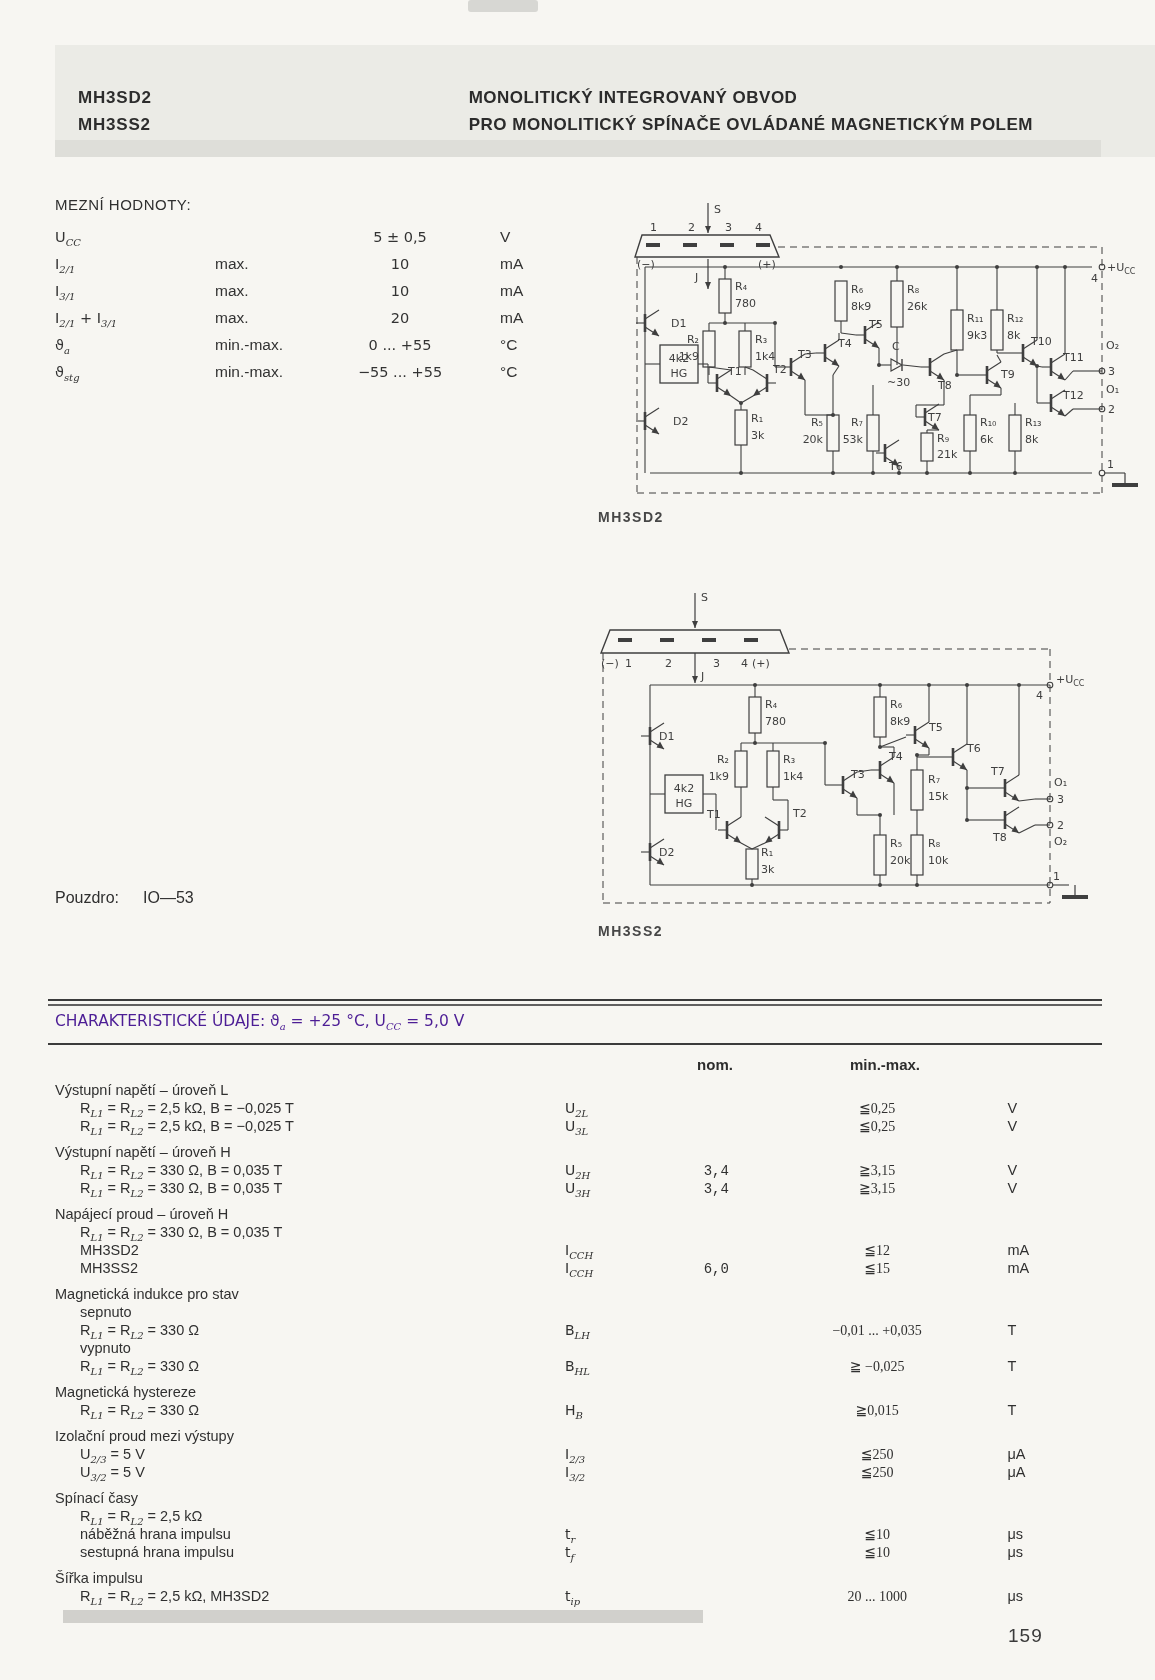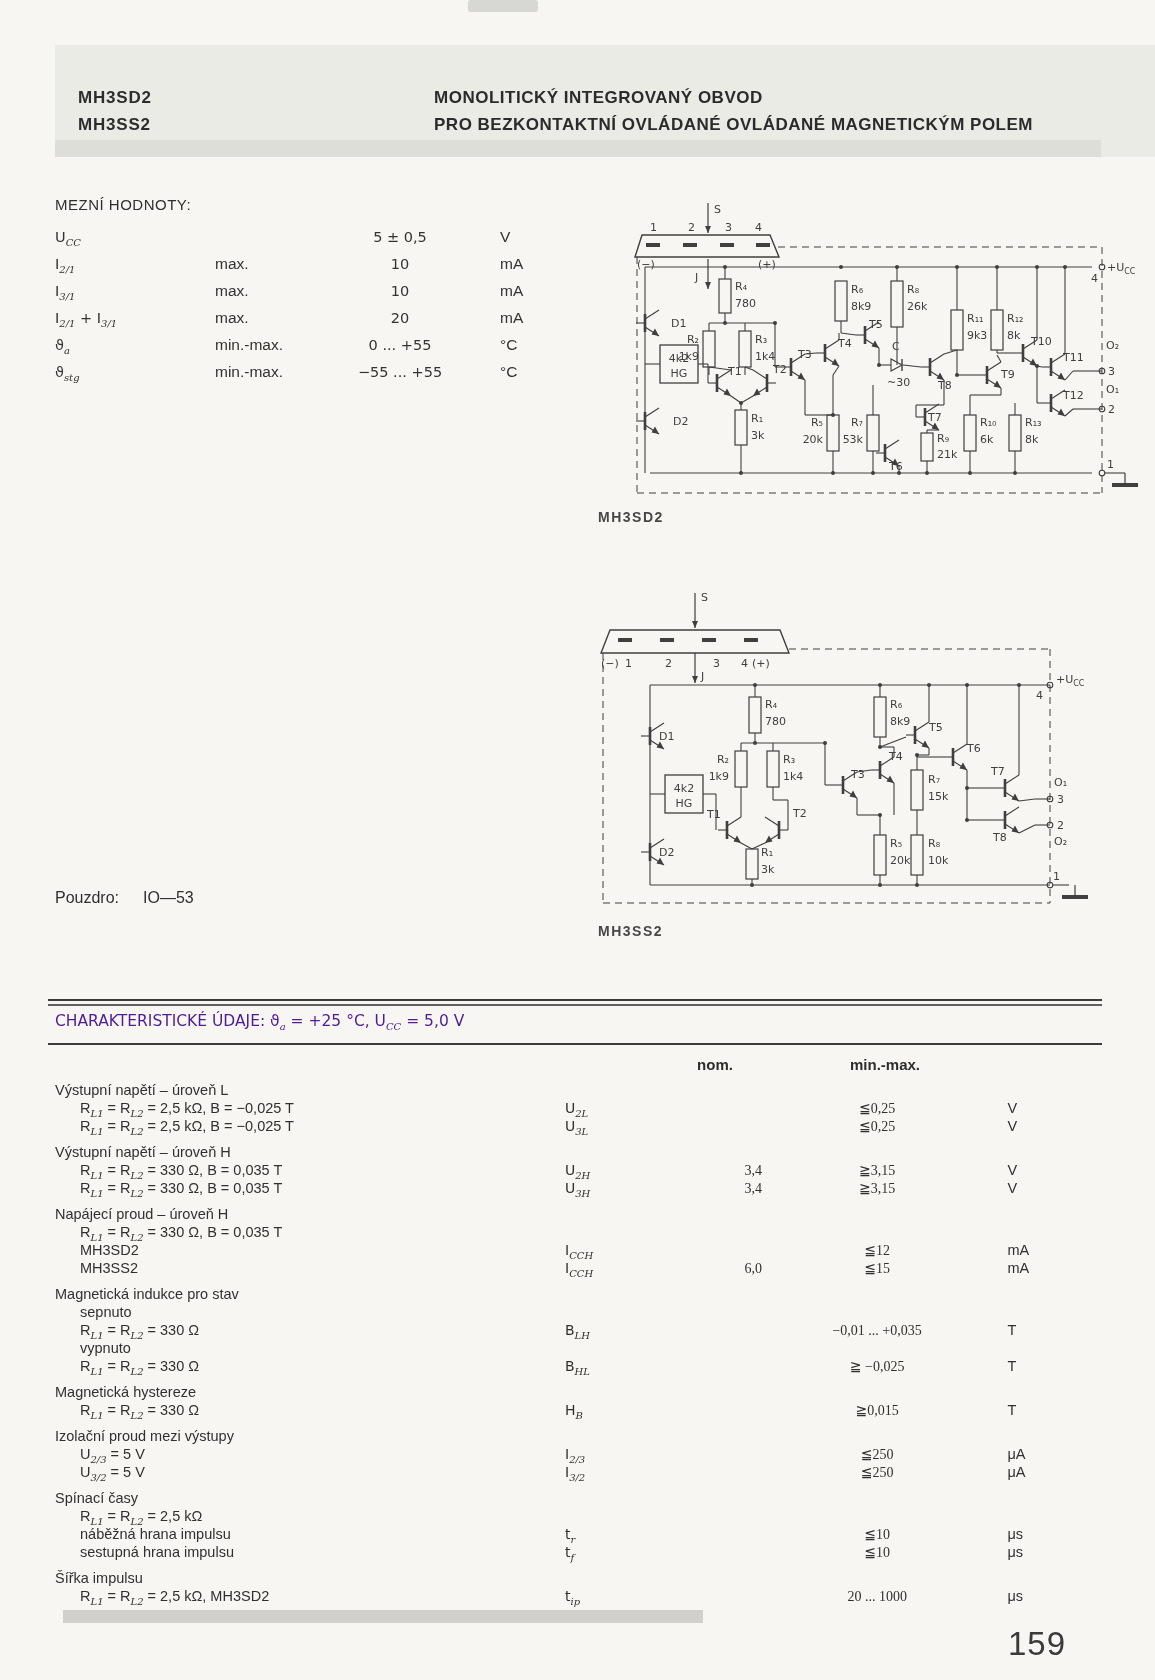--- a/index.html
+++ b/index.html
@@ -25,43 +25,43 @@
   .cap1{left:598px;top:509px;}
   .cap2{left:598px;top:923px;}
   .rule{background:#3b3b3b;}
   .char-h{left:55px;top:1012px;font-size:15.5px;font-family:"DejaVu Sans",sans-serif;color:#4c1d95;}
   .colhead{top:1056px;font-weight:bold;font-size:15px;text-align:center;color:#2d2d2d;}
   #char-rows{left:55px;top:1082px;width:1010px;font-size:14.5px;color:#303030;}
   .crow{display:flex;height:18px;align-items:baseline;}
   .crow-sp{height:8px;}
   .c-label{width:505px;}
   .c-sym{width:110px;font-family:"DejaVu Sans",sans-serif;font-size:14px;}
-  .c-nom{width:95px;text-align:right;font-family:Liberation Serif, serif;font-size:14px;}
+  .c-nom{width:95px;text-align:center;font-family:Liberation Mono, monospace;font-size:14px;}
   .c-mm{width:240px;text-align:center;font-family:Liberation Serif, serif;font-size:14px;}
   .c-unit{width:60px;padding-left:15px;}
   .botbar{left:63px;top:1610px;width:640px;height:13px;background:#ccccc8;opacity:.9;}
-  .pagenum{left:1008px;top:1625px;font-size:33px;letter-spacing:1px;color:#3a3a3a;}
+  .pagenum{left:1008px;top:1625px;font-size:19px;letter-spacing:1px;color:#3a3a3a;}
   svg text{fill:#3f3f3f;font-family:"DejaVu Sans",sans-serif;font-size:11px;}
   svg line,svg path,svg rect.ol,svg polygon.ol,svg circle.term{stroke:#3f3f3f;fill:none;}
 </style>
 </head>
 <body>
 
 <div class="page">
   <div class="abs noise3"></div>
   <div class="abs noise1"></div>
   <div class="abs noise2"></div>
 
   <div class="abs models">
     <div>MH3SD2</div>
     <div>MH3SS2</div>
   </div>
   <div class="abs title">
     <div>MONOLITICKÝ INTEGROVANÝ OBVOD</div>
-    <div>PRO BEZKONTAKTNÍ OVLÁDANÉ OVLÁDANÉ MAGNETICKÝM POLEM</div>
+    <div>PRO MONOLITICKÝ SPÍNAČE OVLÁDANÉ MAGNETICKÝM POLEM</div>
   </div>
 
   <div class="abs limits-h">MEZNÍ HODNOTY:</div>
   <div class="abs" id="limits-rows">
       <div class="lrow">
         <span class="lsym">U<sub>CC</sub></span>
         <span class="lcond"></span>
         <span class="lval">5 ± 0,5</span>
         <span class="lunit">V</span>
       </div>

